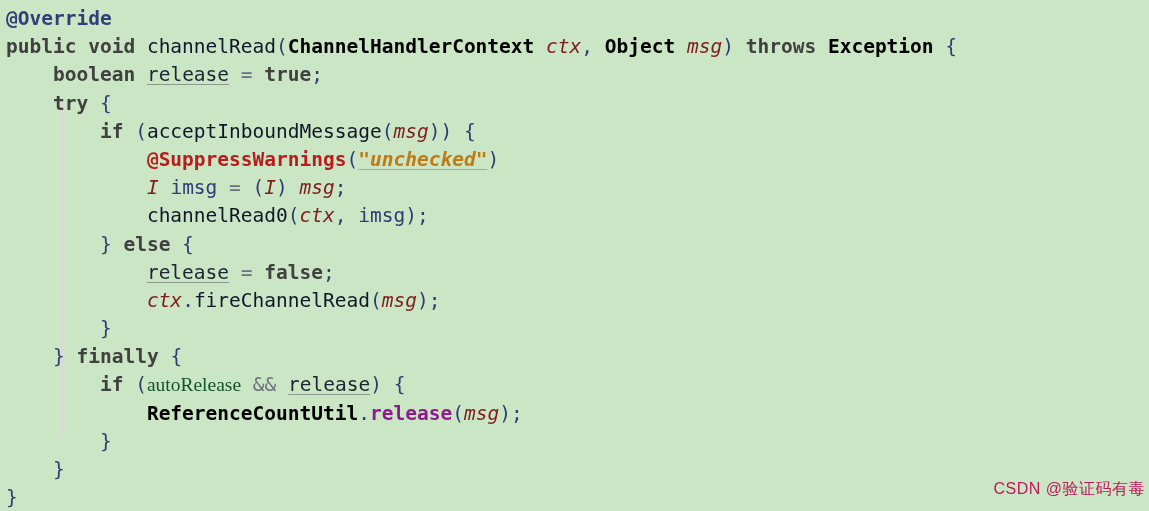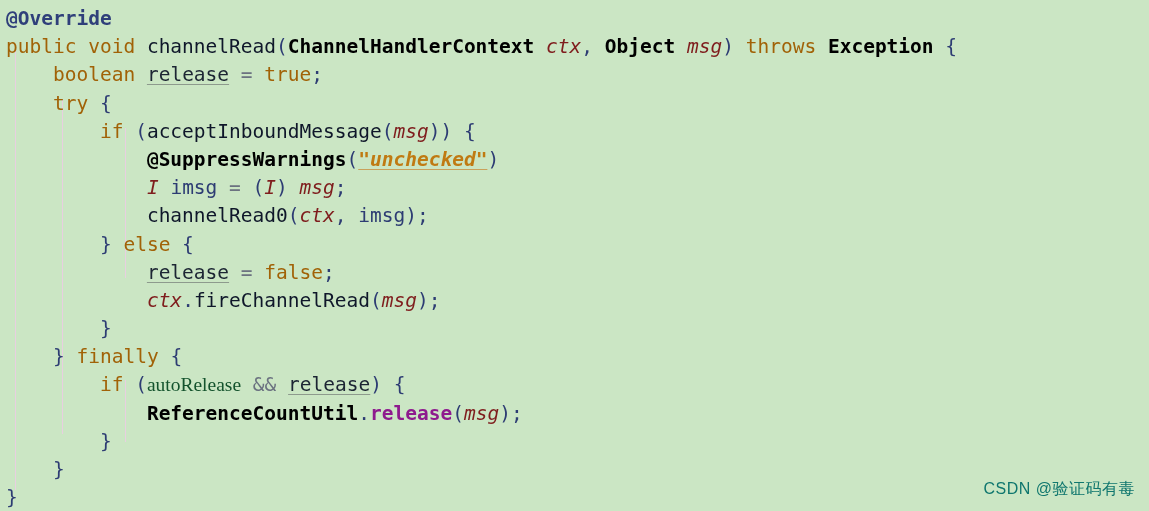--- a/index.html
+++ b/index.html
@@ -35,42 +35,42 @@
     padding: 5px 0 8px 6px;
     white-space: pre;
   }
   .line {
     height: 28.2px;
     white-space: pre;
   }
 
   
   .t-anno      { color: #2f3f7a; font-weight: bold; }          
-  .t-anno2     { color: #000000; font-weight: bold; margin-top: 28px; }          
-  .t-kw        { color: #a16207; font-weight: normal; }           
+  .t-anno2     { color: #b91c1c; font-weight: bold; margin-top: 28px; }          
+  .t-kw        { color: #404040; font-weight: bold; }           
   .t-method    { color: #0f172a; }                              
   .t-methodb   { color: #8e1a8e; font-weight: bold; }           
   .t-type      { color: #000000; font-weight: bold; }           
   .t-param     { color: #7f1d1d; font-style: italic; }          
   .t-plain     { color: #1c2533; }                              
   .t-punc      { color: #2d3c73; }                              
   .t-op        { color: #6b7280; }                              
   .t-local     { color: #1c2533; text-decoration: underline; text-decoration-color: #8d9a8d; text-underline-offset: 3px; }
   .t-field     { color: #14532d; font-family: Liberation Serif, serif; }                              
   .t-localf    { color: #1c2533; text-decoration: underline; text-decoration-color: #8d9a8d; text-underline-offset: 3px; }
   .t-str       { color: #c07a12; font-weight: bold; font-style: italic; text-decoration: underline; text-decoration-color: #c9a15a; text-underline-offset: 3px; }
 
   
   #watermark {
     position: absolute;
-    right: 14px;
+    right: 4px;
     bottom: 8px;
     font-family: "Liberation Sans", sans-serif;
     font-size: 16px;
-    color: #0f766e;
+    color: #be185d;
     letter-spacing: 0.5px;
     user-select: none;
   }
 </style>
 </head>
 <body>
 
 <div id="code-screenshot">
 
   <div id="indent-guides">

